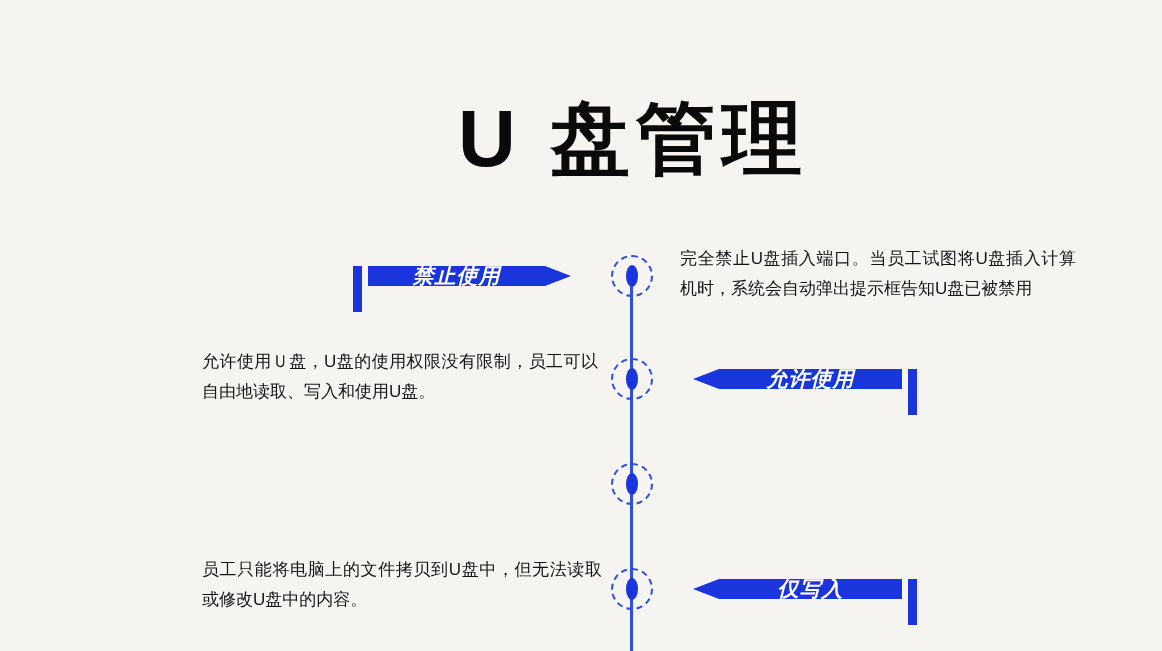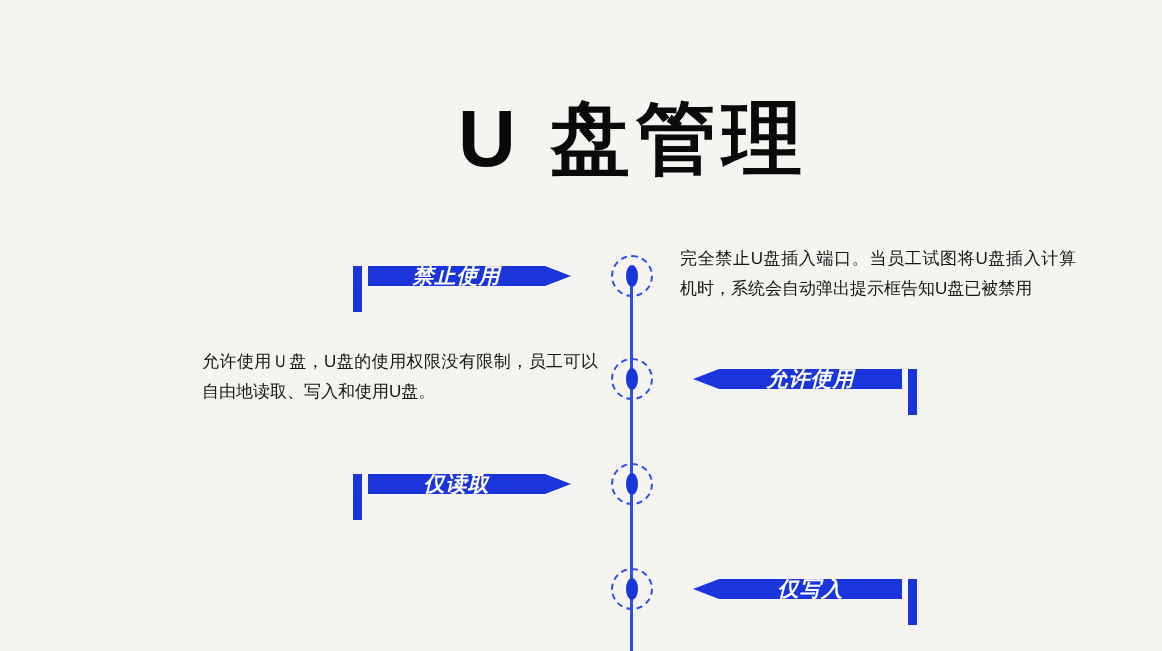--- a/index.html
+++ b/index.html
@@ -123,28 +123,25 @@
 
   <div class="desc d2">允许使用Ｕ盘，U盘的使用权限没有限制，员工可以自由地读取、写入和使用U盘。</div>
   <div class="node n2">
     <div class="node-inner"></div>
   </div>
   <div class="banner banner-right b2">
     <div class="body">允许使用</div>
     <div class="bar"></div>
   </div>
 
-  <div class="banner banner-left b3">
-    <div class="bar"></div>
-    <div class="body">仅读取</div>
-  </div>
   <div class="node n3">
     <div class="node-inner"></div>
   </div>
 
+  <div class="desc d4">员工只能将电脑上的文件拷贝到U盘中，但无法读取或修改U盘中的内容。</div>
   <div class="node n4">
     <div class="node-inner"></div>
   </div>
   <div class="banner banner-right b4">
     <div class="body">仅写入</div>
     <div class="bar"></div>
   </div>
 
 </div>
 

